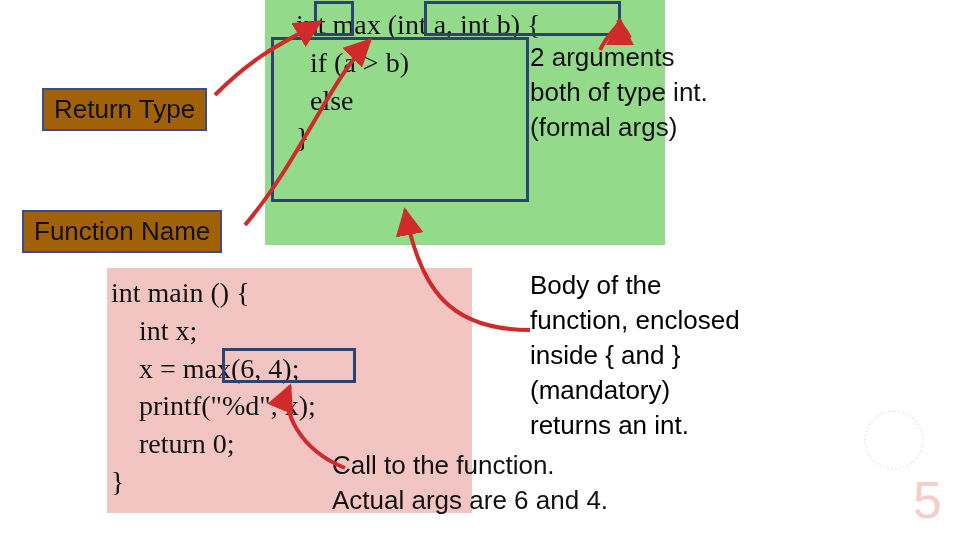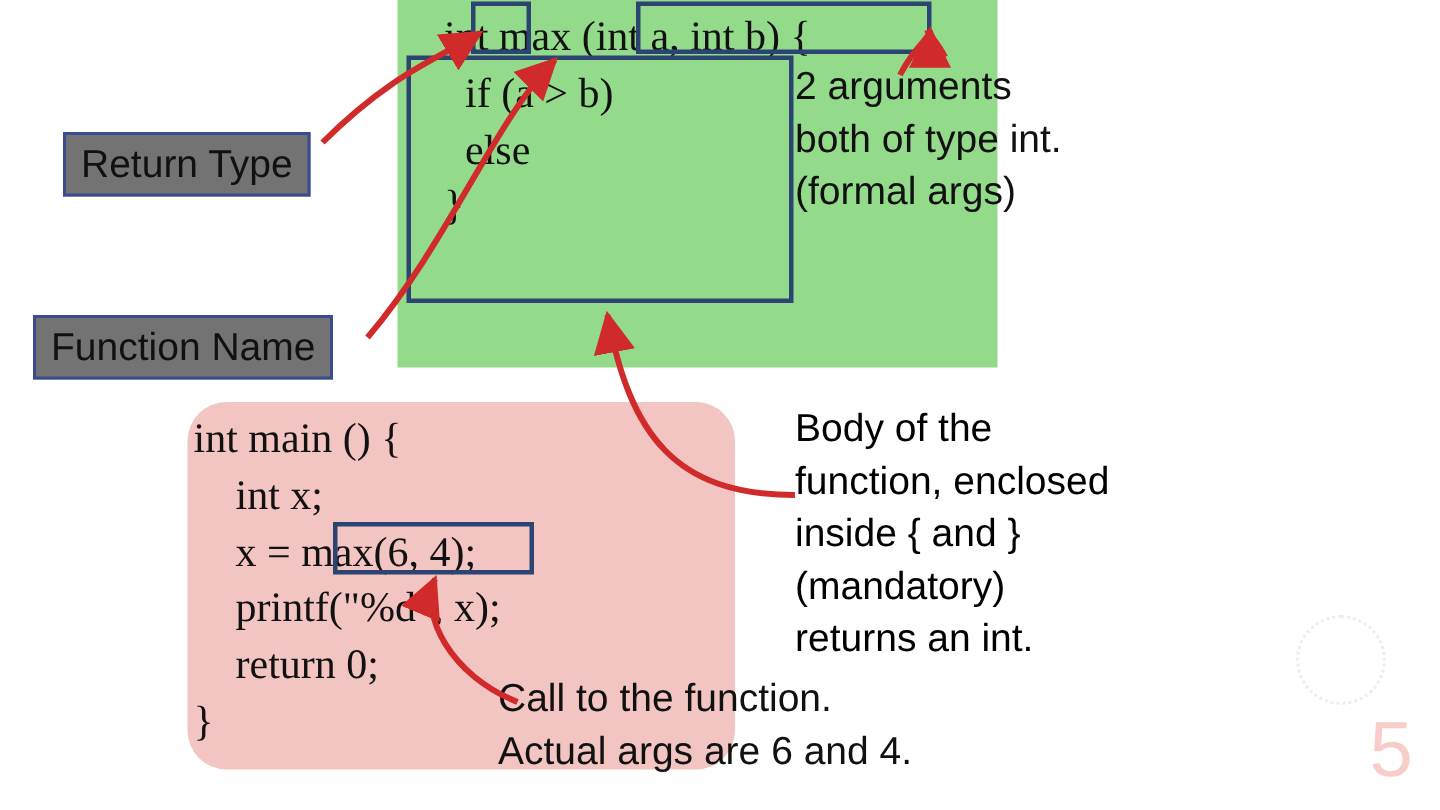--- a/index.html
+++ b/index.html
@@ -25,38 +25,37 @@
     line-height: 1.35;
     padding: 4px 8px 4px 8px;
     border: 2px solid #ffffff00;
     color: #111;
   }
   .code-block-top .line { white-space: pre; font-family: "Comic Sans MS", cursive; }
   .code-block-top .line span { font-family: inherit; }
 
   .code-block-bottom {
     position: absolute;
-    left: 125px;
+    left: 107px;
     top: 268px;
     width: 365px;
     height: 245px;
     background: #f2c5c3;
     font-size: 28px;
     line-height: 1.35;
     padding: 6px 4px 4px 4px;
     color: #111;
-    border-radius: 26px;
   }
   .code-block-bottom .line { white-space: pre; font-family: "Comic Sans MS", cursive; }
 
   
   .label-box {
     position: absolute;
     border: 2px solid #3b4b8f;
-    background: #737373;
+    background: #a16207;
     padding: 4px 10px;
     font-size: 26px;
     color: #111;
   }
   .lbl-return  { left: 42px; top: 88px; }
   .lbl-func    { left: 22px; top: 210px; text-align: right; }
   .lbl-args {
     position: absolute;
     left: 530px; top: 40px;
     width: 240px;

